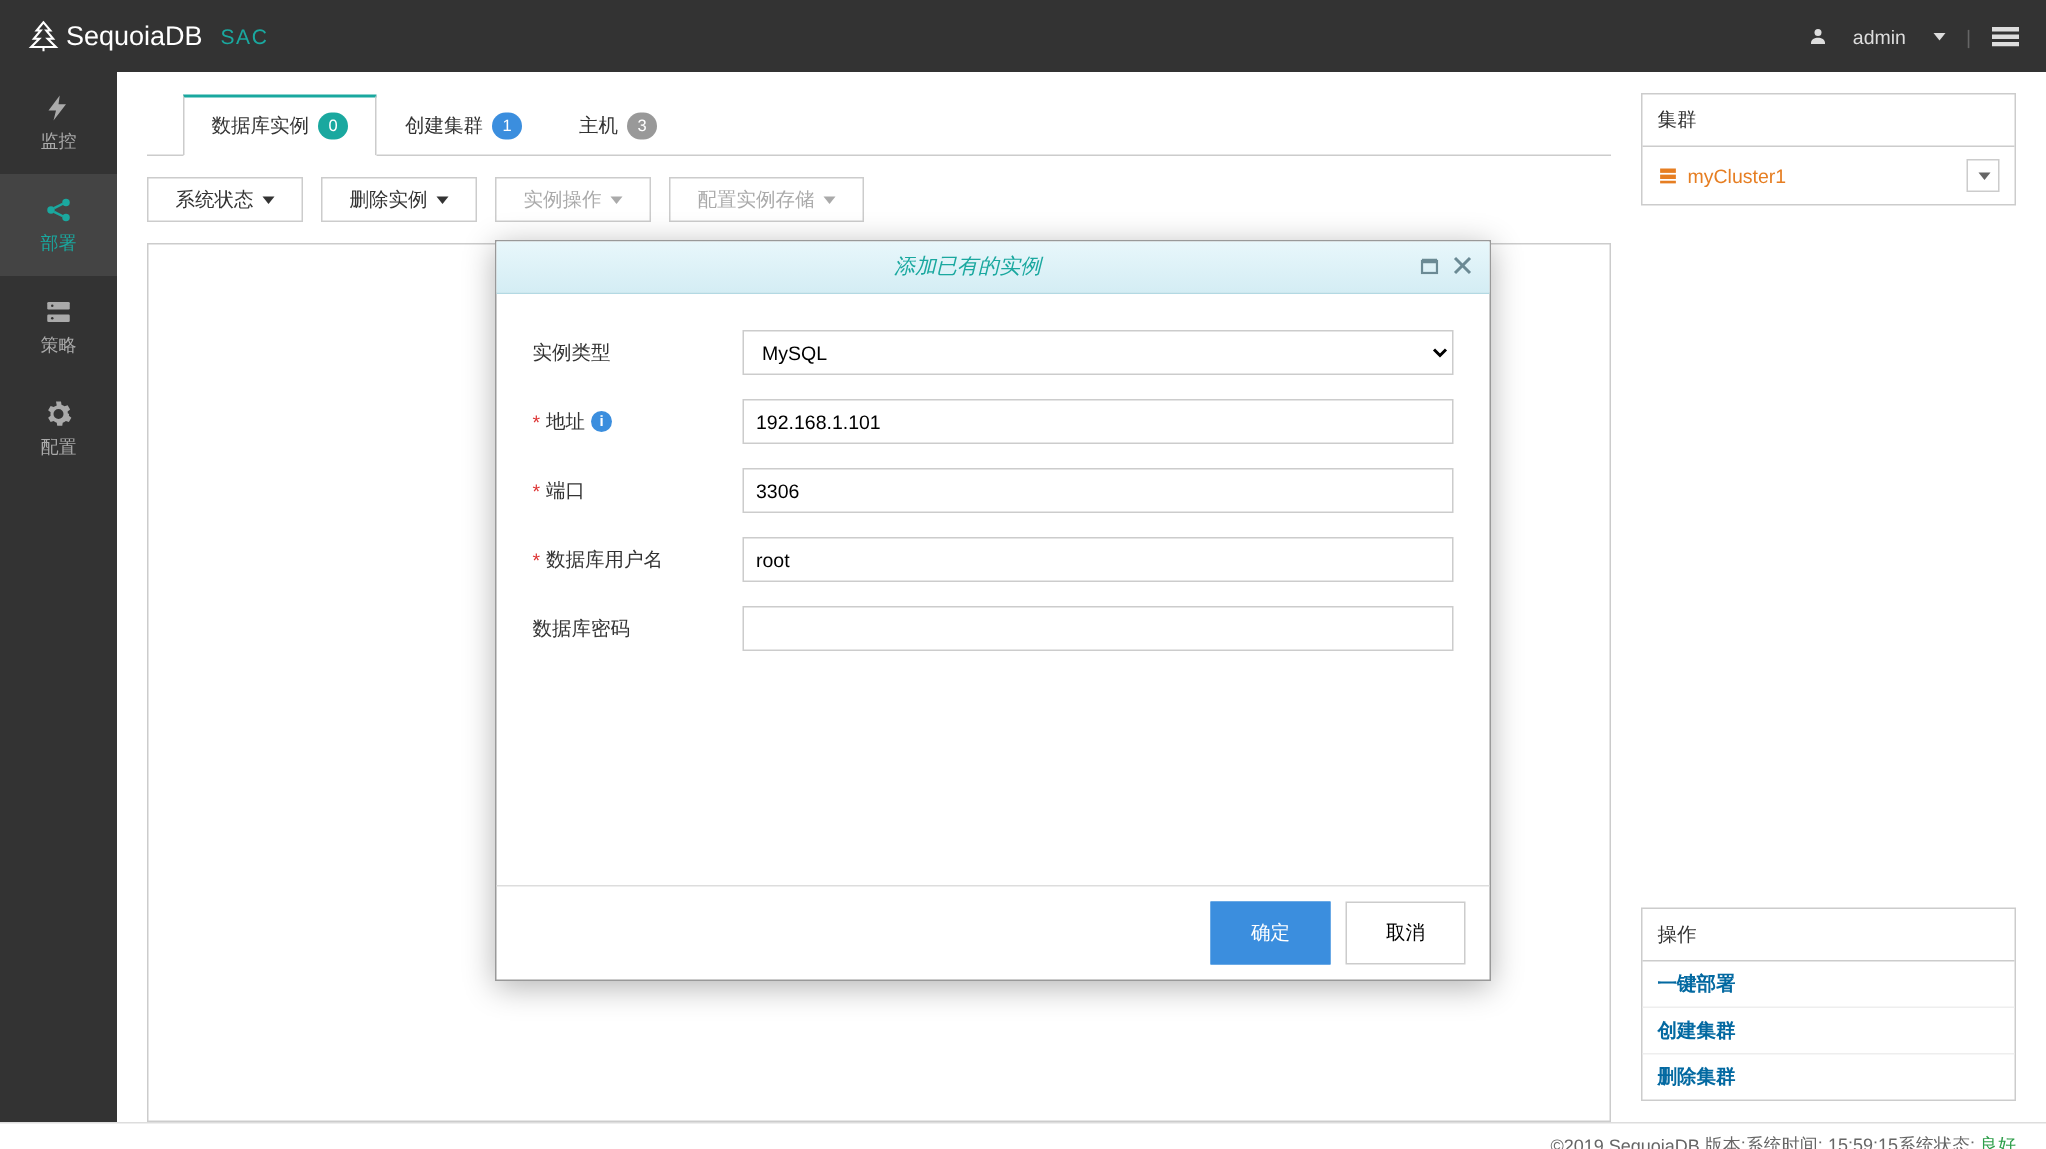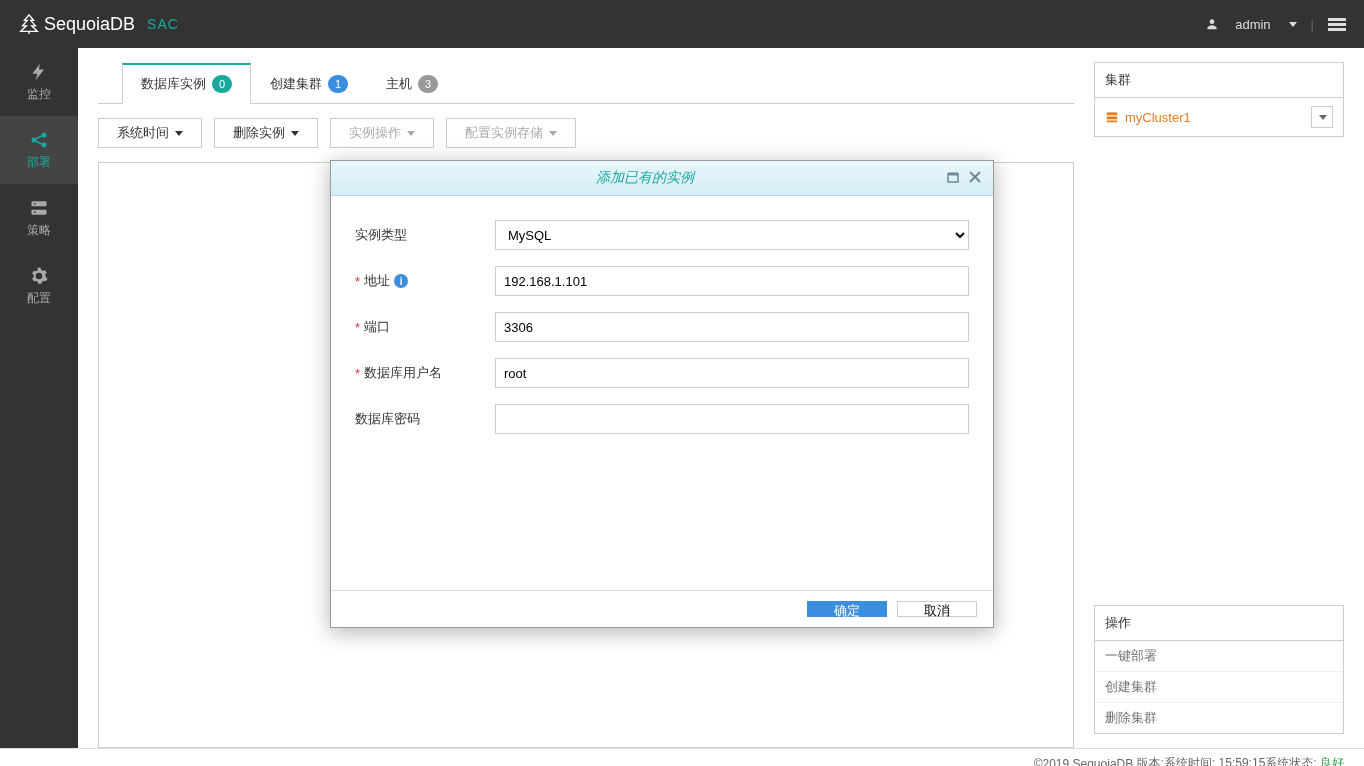--- a/index.html
+++ b/index.html
@@ -49,21 +49,21 @@
 
 
 .panel { border: 1px solid #ccc; }
 .panel-title { padding: 8px 10px; font-weight: normal; font-size: 13px; border-bottom: 1px solid #ccc; }
 .panel-body { padding: 8px 10px; }
 .cluster-row { display: flex; align-items: center; justify-content: space-between; }
 .cluster-name { display: flex; align-items: center; gap: 6px; color: #e67e22; font-size: 13px; cursor: pointer; }
 .cluster-name svg { width: 14px; height: 14px; }
 .cluster-dd { width: 22px; height: 22px; border: 1px solid #ccc; display: flex; align-items: center; justify-content: center; cursor: pointer; }
 .cluster-dd .caret { border-top-color: #666; }
-.action-list a { display: block; padding: 6px 10px; color: #737373; text-decoration: none; font-size: 13px; border-top: 1px solid #eee; }
+.action-list a { display: block; padding: 6px 10px; color: #0369a1; text-decoration: none; font-size: 13px; border-top: 1px solid #eee; font-weight: bold; }
 .action-list a:first-child { border-top: none; }
 
 
 .footer { height: 30px; border-top: 1px solid #ddd; display: flex; align-items: center; justify-content: flex-end; padding: 0 20px; font-size: 12px; color: #666; }
 .footer .status-good { color: #2e9e4a; }
 
 
 .modal-backdrop { position: fixed; inset: 0; display: flex; align-items: flex-start; justify-content: center; pointer-events: none; }
 .modal { margin-top: 160px; margin-left: -40px; width: 664px; background: #fff; border: 1px solid #999; box-shadow: 0 4px 20px rgba(0,0,0,0.3); pointer-events: auto; }
 .modal-header { background: linear-gradient(#e8f7fb, #d4edf4); border-bottom: 1px solid #b3d9e3; padding: 8px 12px; display: flex; align-items: center; }
@@ -71,21 +71,21 @@
 .modal-ctrls { display: flex; gap: 10px; color: #6b8a94; }
 .modal-ctrls span { cursor: pointer; font-size: 14px; }
 .modal-body { padding: 24px 24px 10px 24px; }
 .form-row { display: flex; align-items: center; margin-bottom: 16px; }
 .form-label { width: 140px; font-size: 13px; color: #333; display: flex; align-items: center; gap: 4px; }
 .form-label .req { color: #d33; }
 .form-label .info { display:inline-flex; width:14px; height:14px; border-radius:50%; background:#3b8ede; color:#fff; align-items:center; justify-content:center; font-size:10px; font-weight:bold; }
 .form-control { flex: 1; height: 30px; border: 1px solid #ccc; padding: 0 8px; font-size: 13px; background: #fff; }
 select.form-control { appearance: auto; }
 .modal-footer { border-top: 1px solid #ddd; padding: 10px 16px; display: flex; justify-content: flex-end; gap: 10px; }
-.btn { min-width: 80px; height: 16px; border: 1px solid #ccc; background: #fff; cursor: pointer; font-size: 13px; }
+.btn { min-width: 80px; height: 42px; border: 1px solid #ccc; background: #fff; cursor: pointer; font-size: 13px; }
 .btn.primary { background: #3b8ede; border-color: #3b8ede; color: #fff; }
 .modal-spacer { height: 130px; }
 </style>
 </head>
 <body>
 
 <div class="topbar">
   <div class="logo">
     <svg class="logo-icon" viewBox="0 0 24 24" fill="none" stroke="#fff" stroke-width="1.5">
         <path d="M12 2 L7 8 H10 L5 14 H9 L3 20 H21 L15 14 H19 L14 8 H17 Z"></path>
@@ -162,21 +162,21 @@
           <span class="badge blue">1</span>
         </div>
         <div class="tab">
           <span>主机</span>
           <span class="badge gray">3</span>
         </div>
       </div>
 
       <div class="toolbar">
         <button class="tbtn">
-            <span>系统时间</span>
+            <span>系统状态</span>
             <span class="caret"></span>
           </button>
         <button class="tbtn">
             <span>删除实例</span>
             <span class="caret"></span>
           </button>
         <button class="tbtn disabled">
             <span>实例操作</span>
             <span class="caret"></span>
           </button>

